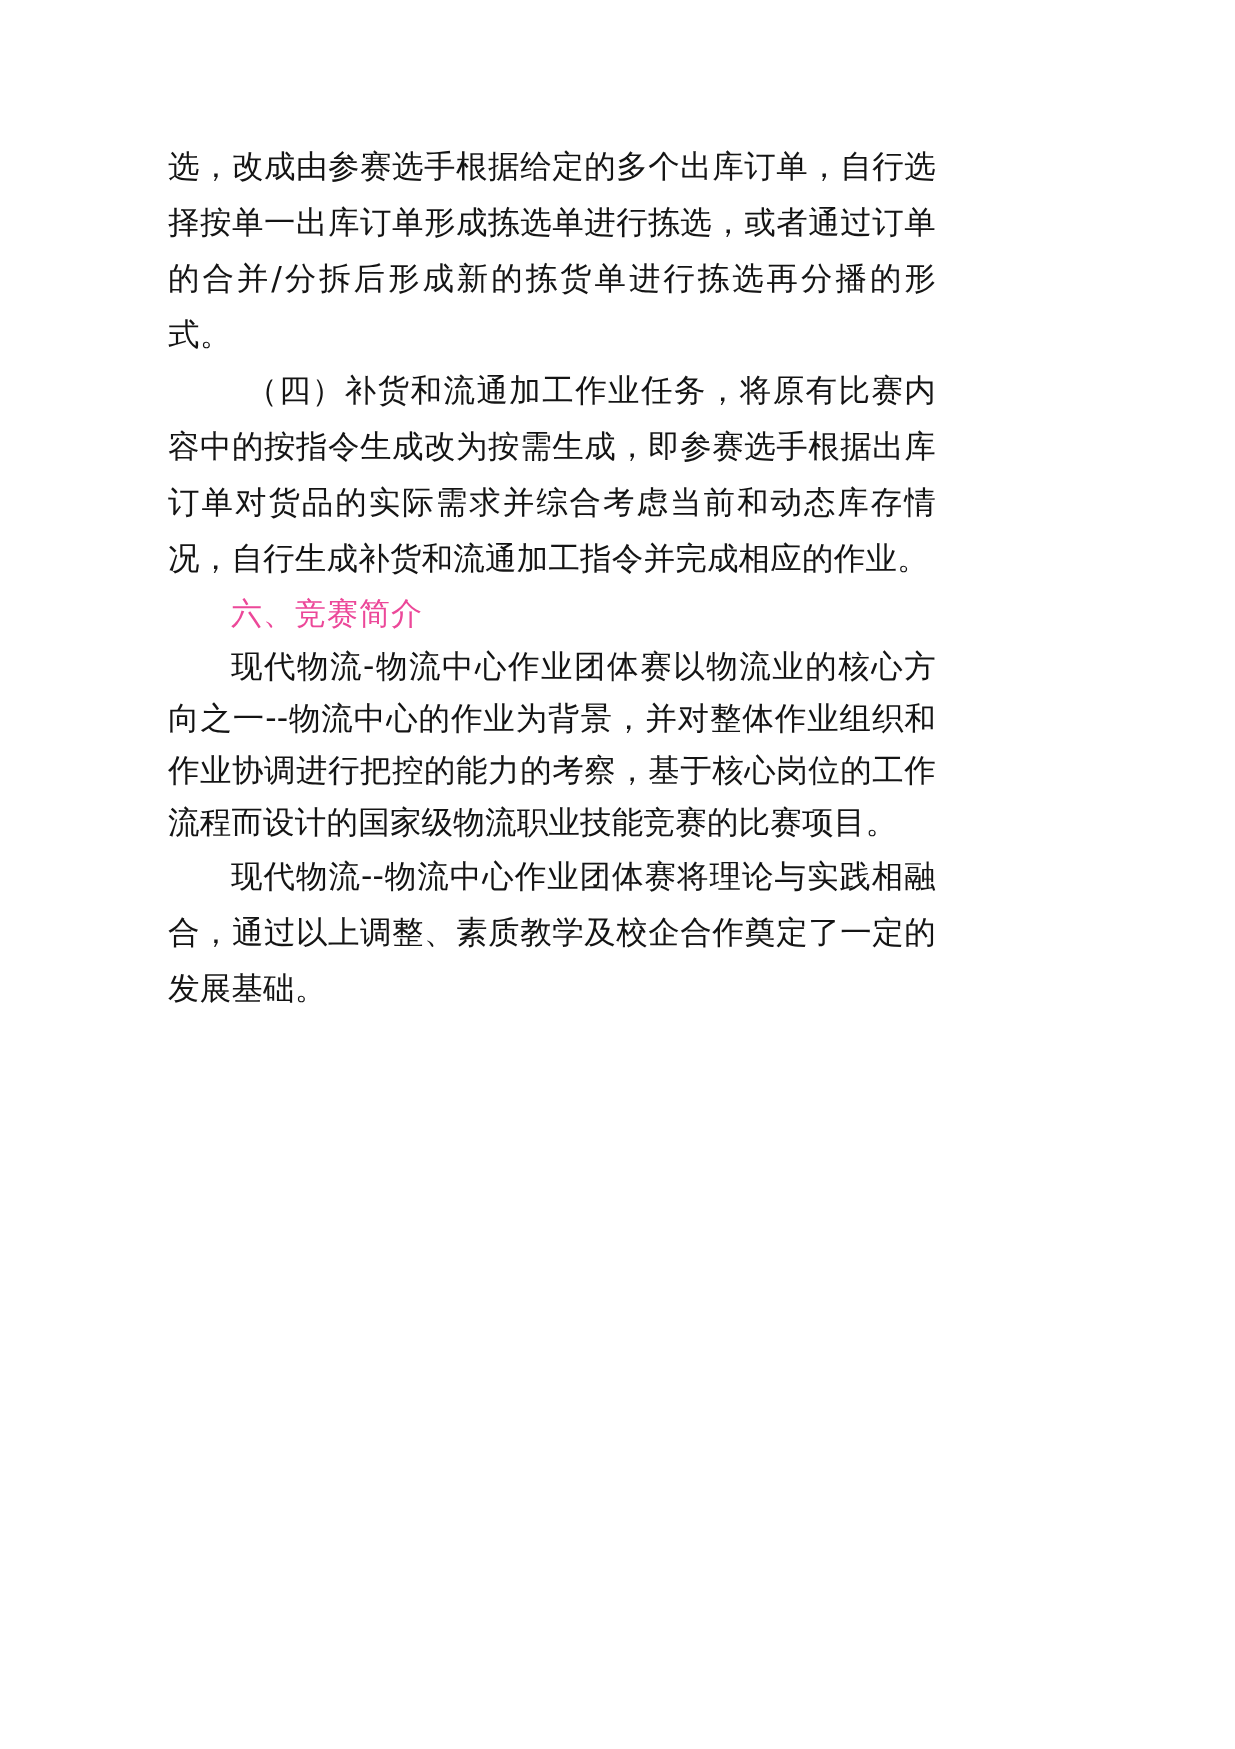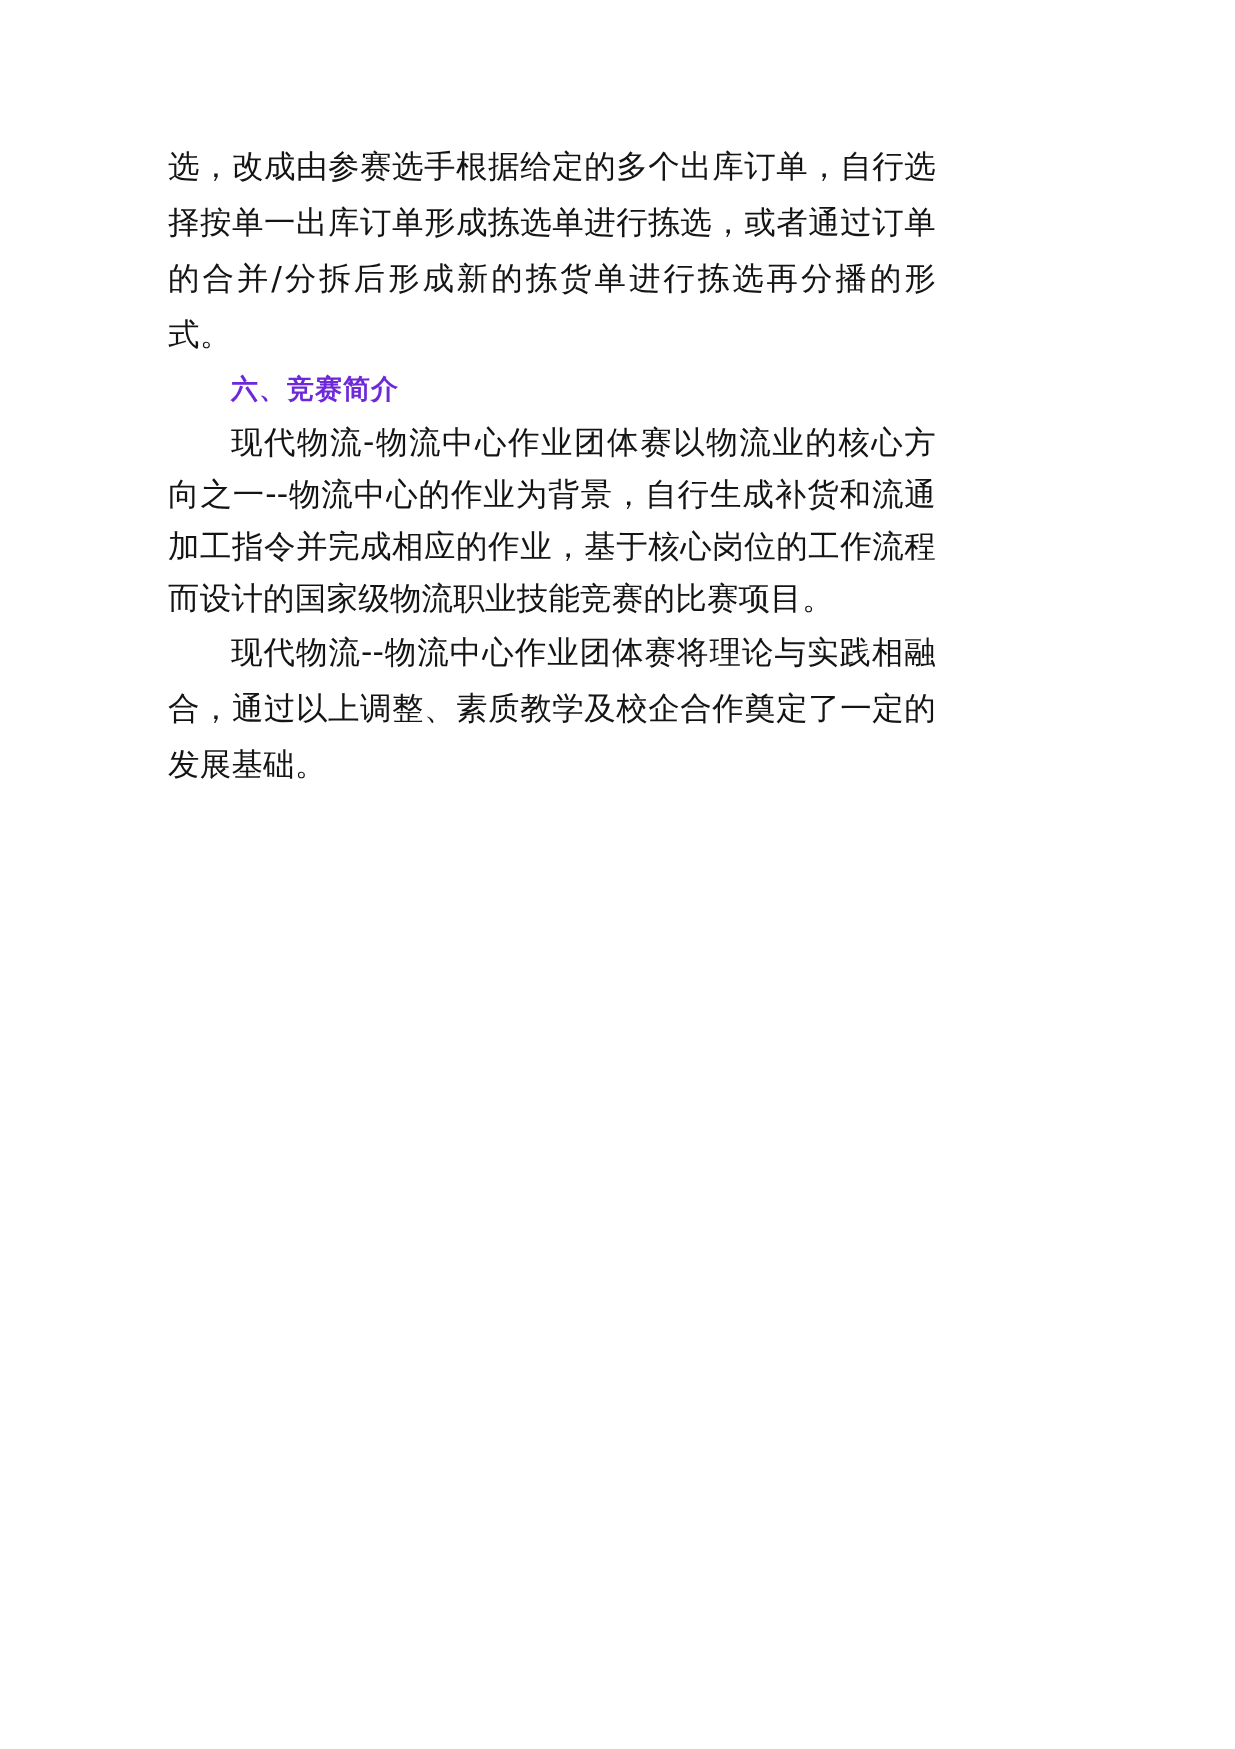--- a/index.html
+++ b/index.html
@@ -35,26 +35,26 @@
     white-space: pre-wrap;
   }
   .para.indent {
     text-indent: 63px;
   }
   .para.indent-wide {
     text-indent: 78px;
   }
   .heading {
     margin: 0;
-    font-size: 27px;
+    font-size: 31px;
     line-height: 54px;
-    font-weight: 700;
+    font-weight: 400;
     text-indent: 63px;
     letter-spacing: 1px;
-    color: #6d28d9;
+    color: #ec4899;
   }
   .para.after-heading {
     line-height: 52px;
   }
   .page-number {
     position: absolute;
     left: 0;
     right: 0;
     top: 1500px;
     text-align: center;
@@ -65,25 +65,26 @@
 </style>
 </head>
 <body>
 
 <div class="page">
 
   <div class="content">
 
     <p class="para">选，改成由参赛选手根据给定的多个出库订单，自行选择按单一出库订单形成拣选单进行拣选，或者通过订单的合并/分拆后形成新的拣货单进行拣选再分播的形式。</p>
 
+    <p class="para indent-wide">（四）补货和流通加工作业任务，将原有比赛内容中的按指令生成改为按需生成，即参赛选手根据出库订单对货品的实际需求并综合考虑当前和动态库存情况，自行生成补货和流通加工指令并完成相应的作业。</p>
 
 
     <h2 class="heading">六、竞赛简介</h2>
 
-    <p class="para indent after-heading">现代物流-物流中心作业团体赛以物流业的核心方向之一--物流中心的作业为背景，自行生成补货和流通加工指令并完成相应的作业，基于核心岗位的工作流程而设计的国家级物流职业技能竞赛的比赛项目。</p>
+    <p class="para indent after-heading">现代物流-物流中心作业团体赛以物流业的核心方向之一--物流中心的作业为背景，并对整体作业组织和作业协调进行把控的能力的考察，基于核心岗位的工作流程而设计的国家级物流职业技能竞赛的比赛项目。</p>
 
 
     <p class="para indent">现代物流--物流中心作业团体赛将理论与实践相融合，通过以上调整、素质教学及校企合作奠定了一定的发展基础。</p>
 
   </div>
 
   <div class="page-number">5</div>
 
 </div>
 

